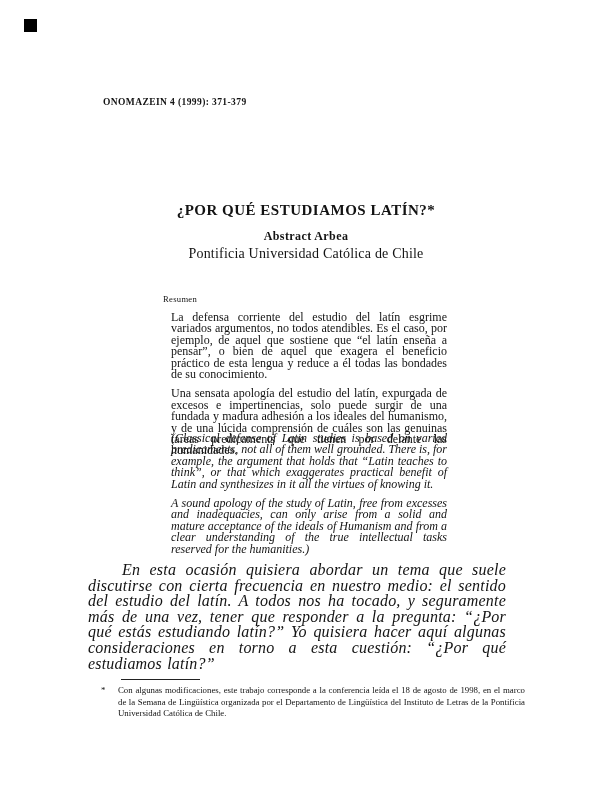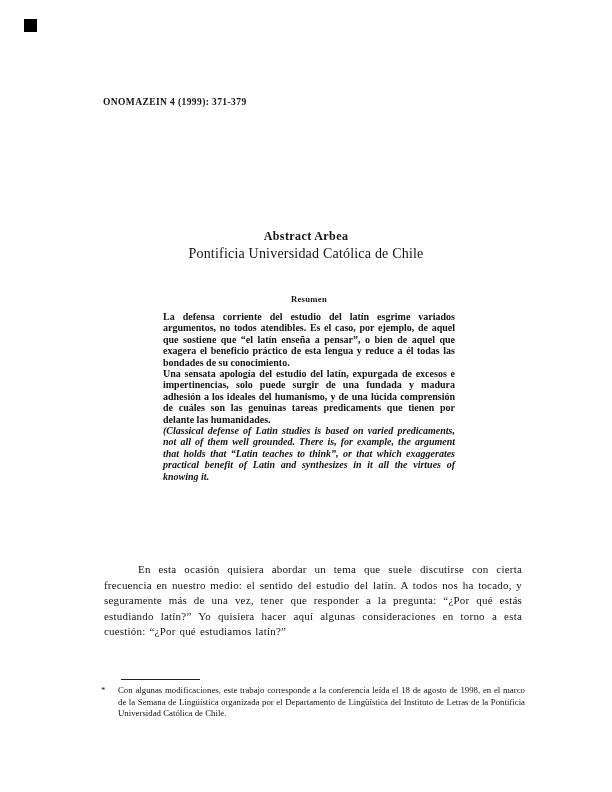--- a/index.html
+++ b/index.html
@@ -35,33 +35,32 @@
   .affiliation{
     position:absolute;left:96px;top:246px;width:420px;
     text-align:center;font-size:14px;letter-spacing:0.2px;
   }
   .abstract-block{
     position:absolute;left:163px;width:292px;
   }
   .abstract-block.res{top:294px;}
   .abstract-block.abs{top:425px;font-style:italic;}
   .abstract-heading{
-    text-align:center;font-size:8.6px;font-weight:700;
+    font-size:8.6px;font-weight:400;
     letter-spacing:0.3px;margin:0 0 7px 0;
   }
   .abstract-block p{
-    margin:0;font-size:10px;line-height:11.4px;
+    margin:8px;font-size:12px;line-height:11.4px;
     text-align:justify;
-    font-weight:bold;
   }
   .body-par{
-    position:absolute;left:104px;top:562px;width:418px;
-    font-size:11px;line-height:15.6px;
+    position:absolute;left:88px;top:562px;width:418px;
+    font-size:16px;line-height:15.6px;
     text-align:justify;text-indent:34px;
-    word-spacing:1px;letter-spacing:0.2px;
+    word-spacing:1px;letter-spacing:0.2px;font-style:italic;
   }
   .fn-rule{
     position:absolute;left:121px;top:679px;width:79px;height:1px;
     background:#222;
   }
   .footnote{
     position:absolute;left:101px;top:685px;width:424px;
     display:flex;
     font-size:8.8px;line-height:11.5px;
   }
@@ -70,33 +69,37 @@
 </style>
 </head>
 <body>
 
 <div class="page">
 
   <div class="corner-mark"></div>
 
   <div class="journal-header">ONOMAZEIN 4 (1999): 371-379</div>
 
+  <div class="title-wrap">
+    <span class="article-title">¿POR QUÉ ESTUDIAMOS LATÍN?*</span>
+  </div>
 
   <div class="author">Abstract Arbea</div>
 
   <div class="affiliation">Pontificia Universidad Católica de Chile</div>
 
   <div class="abstract-block res">
     <div class="abstract-heading">Resumen</div>
     <p>La defensa corriente del estudio del latín esgrime variados argumentos, no todos atendibles. Es el caso, por ejemplo, de aquel que sostiene que “el latín enseña a pensar”, o bien de aquel que exagera el beneficio práctico de esta lengua y reduce a él todas las bondades de su conocimiento.</p>
     <p>Una sensata apología del estudio del latín, expurgada de excesos e impertinencias, solo puede surgir de una fundada y madura adhesión a los ideales del humanismo, y de una lúcida comprensión de cuáles son las genuinas tareas predicaments que tienen por delante las humanidades.</p>
   </div>
 
   <div class="abstract-block abs">
     <p>(Classical defense of Latin studies is based on varied predicaments, not all of them well grounded. There is, for example, the argument that holds that “Latin teaches to think”, or that which exaggerates practical benefit of Latin and synthesizes in it all the virtues of knowing it.</p>
+    <p>A sound apology of the study of Latin, free from excesses and inadequacies, can only arise from a solid and mature acceptance of the ideals of Humanism and from a clear understanding of the true intellectual tasks reserved for the humanities.)</p>
   </div>
 
   <div class="body-par">En esta ocasión quisiera abordar un tema que suele discutirse con cierta frecuencia en nuestro medio: el sentido del estudio del latín. A todos nos ha tocado, y seguramente más de una vez, tener que responder a la pregunta: “¿Por qué estás estudiando latín?” Yo quisiera hacer aquí algunas consideraciones en torno a esta cuestión: “¿Por qué estudiamos latín?”</div>
 
   <div class="fn-rule"></div>
 
   <div class="footnote">
     <span class="fn-marker">*</span>
     <span class="fn-text">Con algunas modificaciones, este trabajo corresponde a la conferencia leída el 18 de agosto de 1998, en el marco de la Semana de Lingüística organizada por el Departamento de Lingüística del Instituto de Letras de la Pontificia Universidad Católica de Chile.</span>
   </div>

